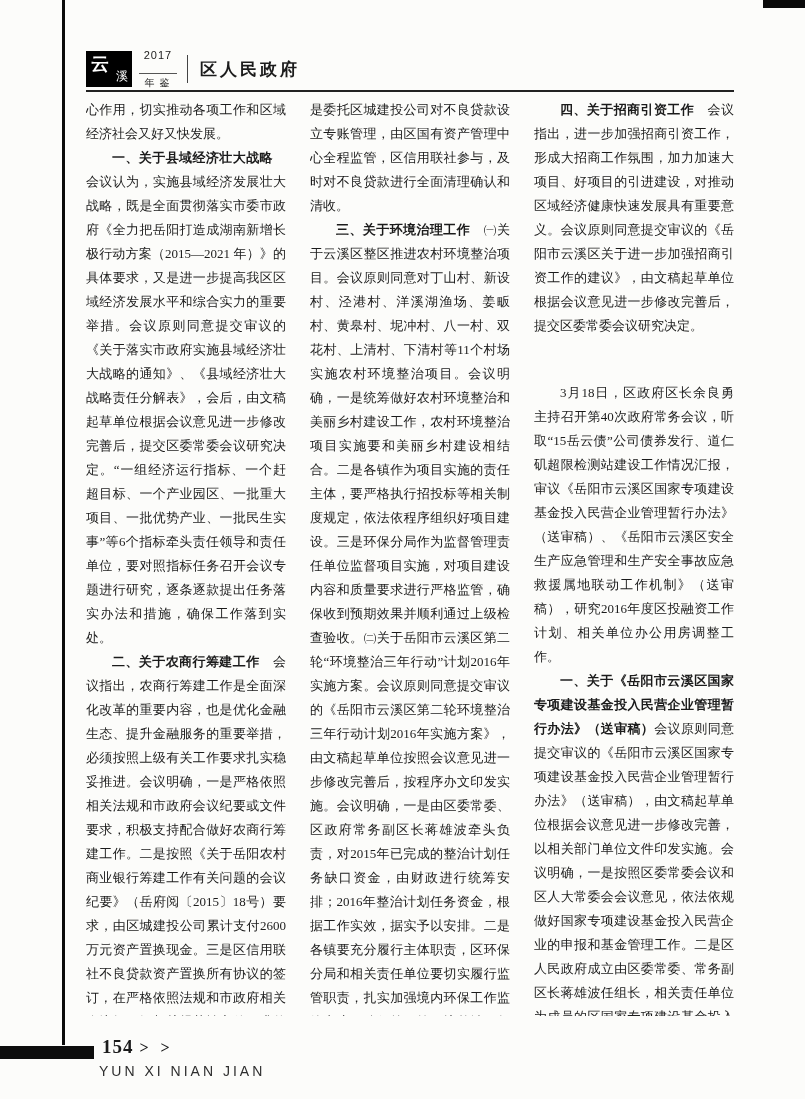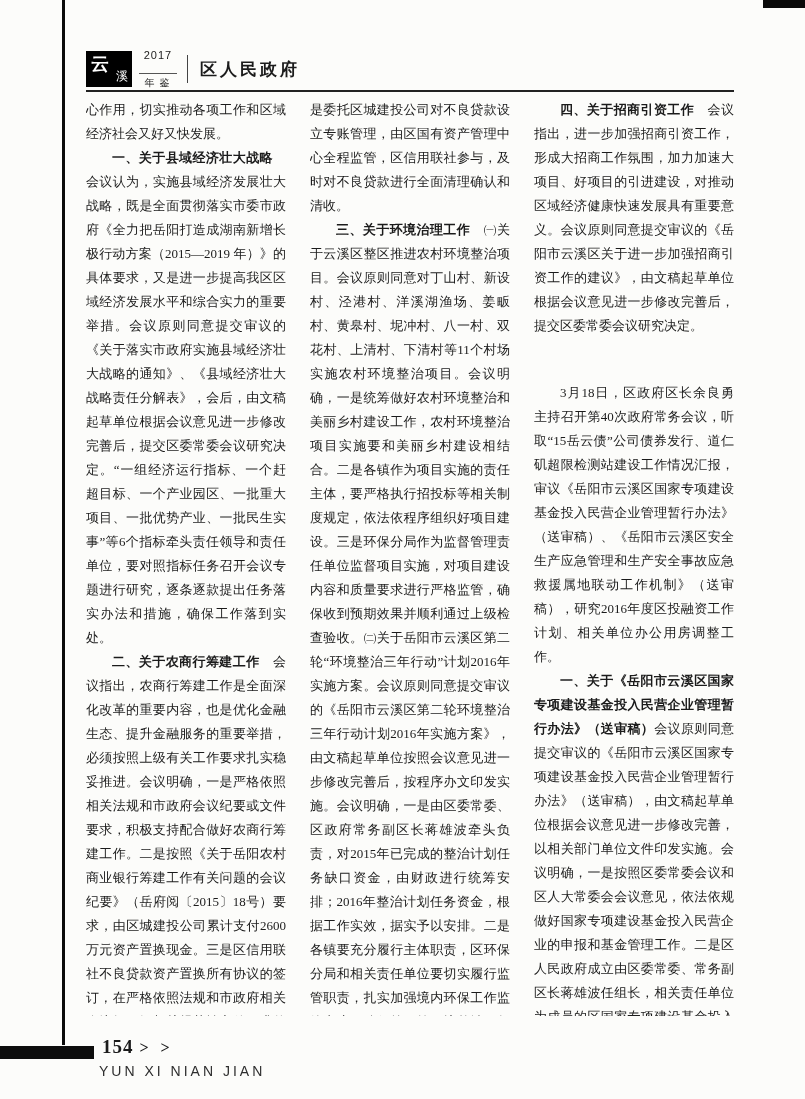--- a/index.html
+++ b/index.html
@@ -64,21 +64,21 @@
     </div>
     <div class="header-divider"></div>
     <div class="dept">区人民政府</div>
   </div>
   <div class="header-rule"></div>
 
   <div class="columns">
 
     <div class="col">
       <p class="para cont"><span>心作用，切实推动各项工作和区域经济社会又好又快发展。</span></p>
-      <p class="para"><span class="head">一、关于县域经济壮大战略</span><span>　会议认为，实施县域经济发展壮大战略，既是全面贯彻落实市委市政府《全力把岳阳打造成湖南新增长极行动方案（2015—2019 年）》的具体要求，又是进一步提高我区区域经济发展水平和综合实力的重要举措。会议原则同意提交审议的《关于落实市政府实施县域经济壮大战略的通知》、《县域经济壮大战略责任分解表》，会后，由文稿起草单位根据会议意见进一步修改完善后，提交区委常委会议研究决定。“一组经济运行指标、一个赶超目标、一个产业园区、一批重大项目、一批优势产业、一批民生实事”等6个指标牵头责任领导和责任单位，要对照指标任务召开会议专题进行研究，逐条逐款提出任务落实办法和措施，确保工作落到实处。</span></p>
+      <p class="para"><span class="head">一、关于县域经济壮大战略</span><span>　会议认为，实施县域经济发展壮大战略，既是全面贯彻落实市委市政府《全力把岳阳打造成湖南新增长极行动方案（2015—2021 年）》的具体要求，又是进一步提高我区区域经济发展水平和综合实力的重要举措。会议原则同意提交审议的《关于落实市政府实施县域经济壮大战略的通知》、《县域经济壮大战略责任分解表》，会后，由文稿起草单位根据会议意见进一步修改完善后，提交区委常委会议研究决定。“一组经济运行指标、一个赶超目标、一个产业园区、一批重大项目、一批优势产业、一批民生实事”等6个指标牵头责任领导和责任单位，要对照指标任务召开会议专题进行研究，逐条逐款提出任务落实办法和措施，确保工作落到实处。</span></p>
       <p class="para"><span class="head">二、关于农商行筹建工作</span><span>　会议指出，农商行筹建工作是全面深化改革的重要内容，也是优化金融生态、提升金融服务的重要举措，必须按照上级有关工作要求扎实稳妥推进。会议明确，一是严格依照相关法规和市政府会议纪要或文件要求，积极支持配合做好农商行筹建工作。二是按照《关于岳阳农村商业银行筹建工作有关问题的会议纪要》（岳府阅〔2015〕18号）要求，由区城建投公司累计支付2600万元资产置换现金。三是区信用联社不良贷款资产置换所有协议的签订，在严格依照法规和市政府相关会议纪要及相关规范性文件要求的前提下，借鉴兄弟县区做法签订相关协议。四是关于股权认购问题，原则上所认购股权比例与岳阳楼区、君山区等兄弟县区保持一致，并提交区人大常委会相关会议审议。五</span></p>
     </div>
 
     <div class="col">
       <p class="para cont"><span>是委托区城建投公司对不良贷款设立专账管理，由区国有资产管理中心全程监管，区信用联社参与，及时对不良贷款进行全面清理确认和清收。</span></p>
       <p class="para"><span class="head">三、关于环境治理工作</span><span>　㈠关于云溪区整区推进农村环境整治项目。会议原则同意对丁山村、新设村、泾港村、洋溪湖渔场、姜畈村、黄皋村、坭冲村、八一村、双花村、上清村、下清村等11个村场实施农村环境整治项目。会议明确，一是统筹做好农村环境整治和美丽乡村建设工作，农村环境整治项目实施要和美丽乡村建设相结合。二是各镇作为项目实施的责任主体，要严格执行招投标等相关制度规定，依法依程序组织好项目建设。三是环保分局作为监督管理责任单位监督项目实施，对项目建设内容和质量要求进行严格监管，确保收到预期效果并顺利通过上级检查验收。㈡关于岳阳市云溪区第二轮“环境整治三年行动”计划2016年实施方案。会议原则同意提交审议的《岳阳市云溪区第二轮环境整治三年行动计划2016年实施方案》，由文稿起草单位按照会议意见进一步修改完善后，按程序办文印发实施。会议明确，一是由区委常委、区政府常务副区长蒋雄波牵头负责，对2015年已完成的整治计划任务缺口资金，由财政进行统筹安排；2016年整治计划任务资金，根据工作实效，据实予以安排。二是各镇要充分履行主体职责，区环保分局和相关责任单位要切实履行监管职责，扎实加强境内环保工作监管力度，确保第二轮环境整治三年行动计划真正见实效，群众得实惠。三是严格考核奖惩，将年度整治计划任务完成情况作为考核责任单位的年度综合绩效考核重要依据，</span></p>
     </div>
 
     <div class="col">
       <p class="para"><span class="head">四、关于招商引资工作</span><span>　会议指出，进一步加强招商引资工作，形成大招商工作氛围，加力加速大项目、好项目的引进建设，对推动区域经济健康快速发展具有重要意义。会议原则同意提交审议的《岳阳市云溪区关于进一步加强招商引资工作的建议》，由文稿起草单位根据会议意见进一步修改完善后，提交区委常委会议研究决定。</span></p>

